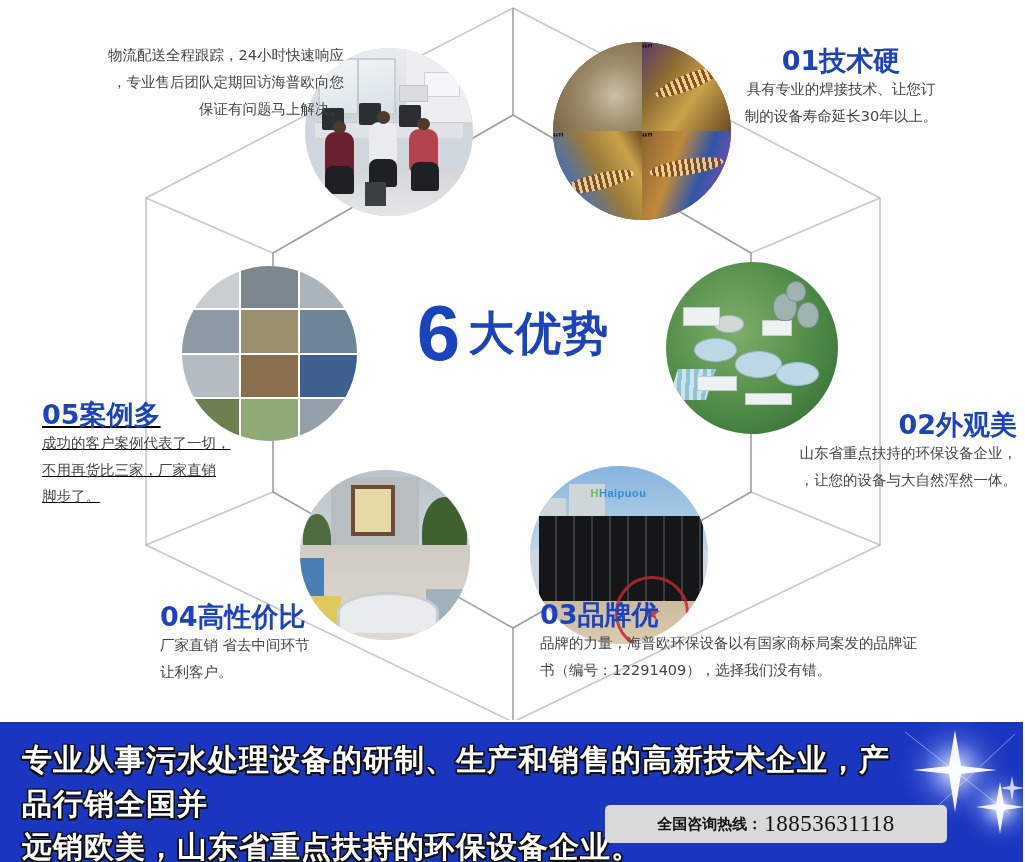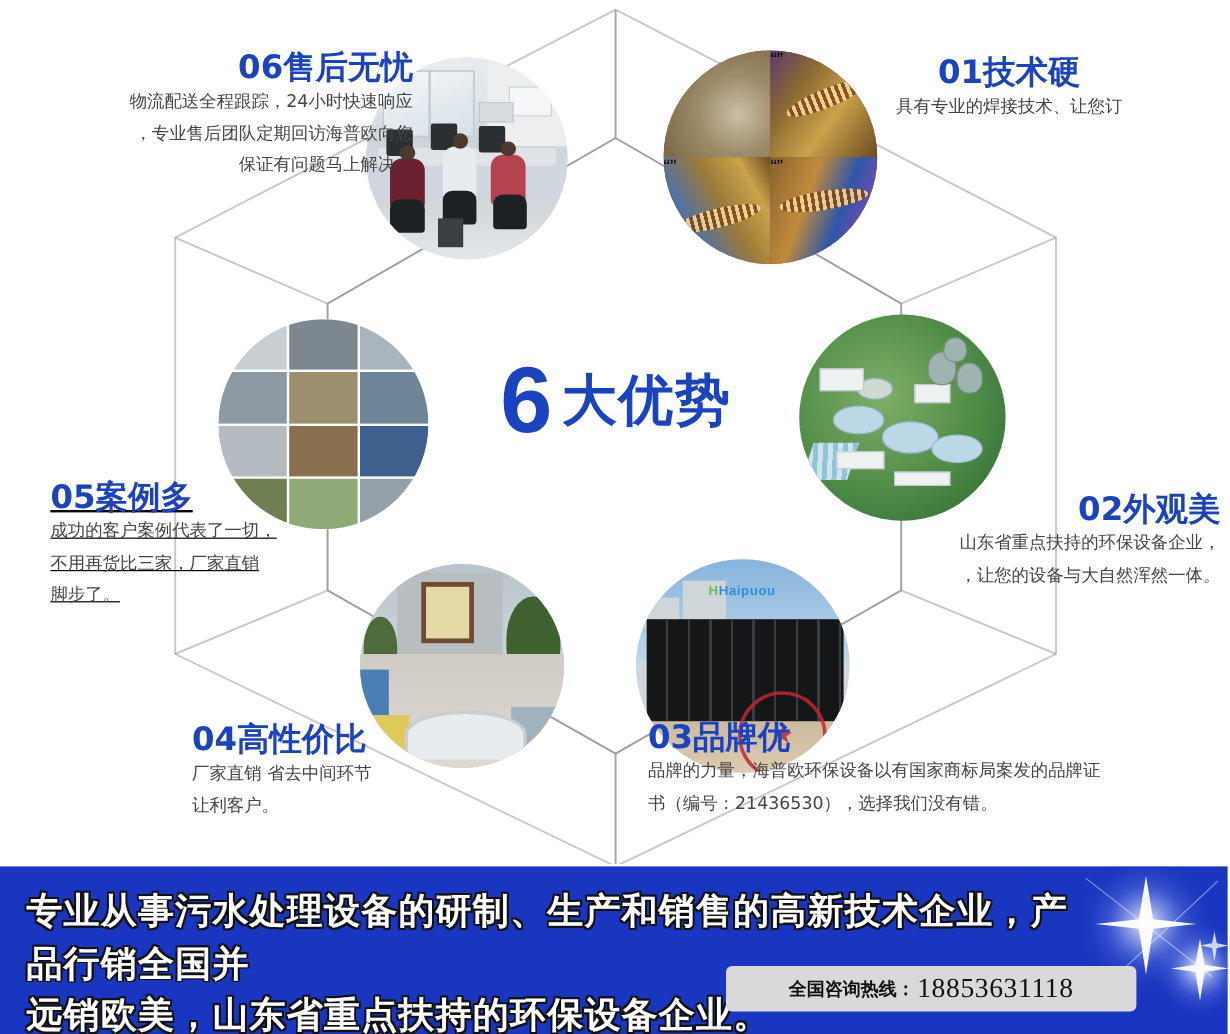--- a/index.html
+++ b/index.html
@@ -316,48 +316,48 @@
       <div class="ground"></div>
       <div class="tank"></div>
       <div class="logo"><span class="gn">H</span><span>Haipuou</span></div>
       <div class="stamp">
           <span class="star">★</span>
         </div>
     </div>
   </div>
 
   <div class="blk t06">
-    <div class="hd">06售后无忧</div>
     <div class="bd">
       <div>物流配送全程跟踪，24小时快速响应</div>
       <div>，专业售后团队定期回访海普欧向您</div>
       <div>保证有问题马上解决。</div>
     </div>
   </div>
 
   <div class="blk t01">
     <div class="hd">01技术硬</div>
     <div class="bd">
       <div>具有专业的焊接技术、让您订</div>
+      <div>制的设备寿命延长30年以上。</div>
     </div>
   </div>
 
   <div class="blk t02">
     <div class="hd">02外观美</div>
     <div class="bd">
       <div>山东省重点扶持的环保设备企业，</div>
       <div>，让您的设备与大自然浑然一体。</div>
     </div>
   </div>
 
   <div class="blk t03">
     <div class="hd">03品牌优</div>
     <div class="bd">
       <div>品牌的力量，海普欧环保设备以有国家商标局案发的品牌证</div>
-      <div>书（编号：21436530），选择我们没有错。</div>
+      <div>书（编号：12291409），选择我们没有错。</div>
     </div>
   </div>
 
   <div class="blk t04">
     <div class="hd">04高性价比</div>
     <div class="bd">
       <div>厂家直销 省去中间环节</div>
       <div>让利客户。</div>
     </div>
   </div>

